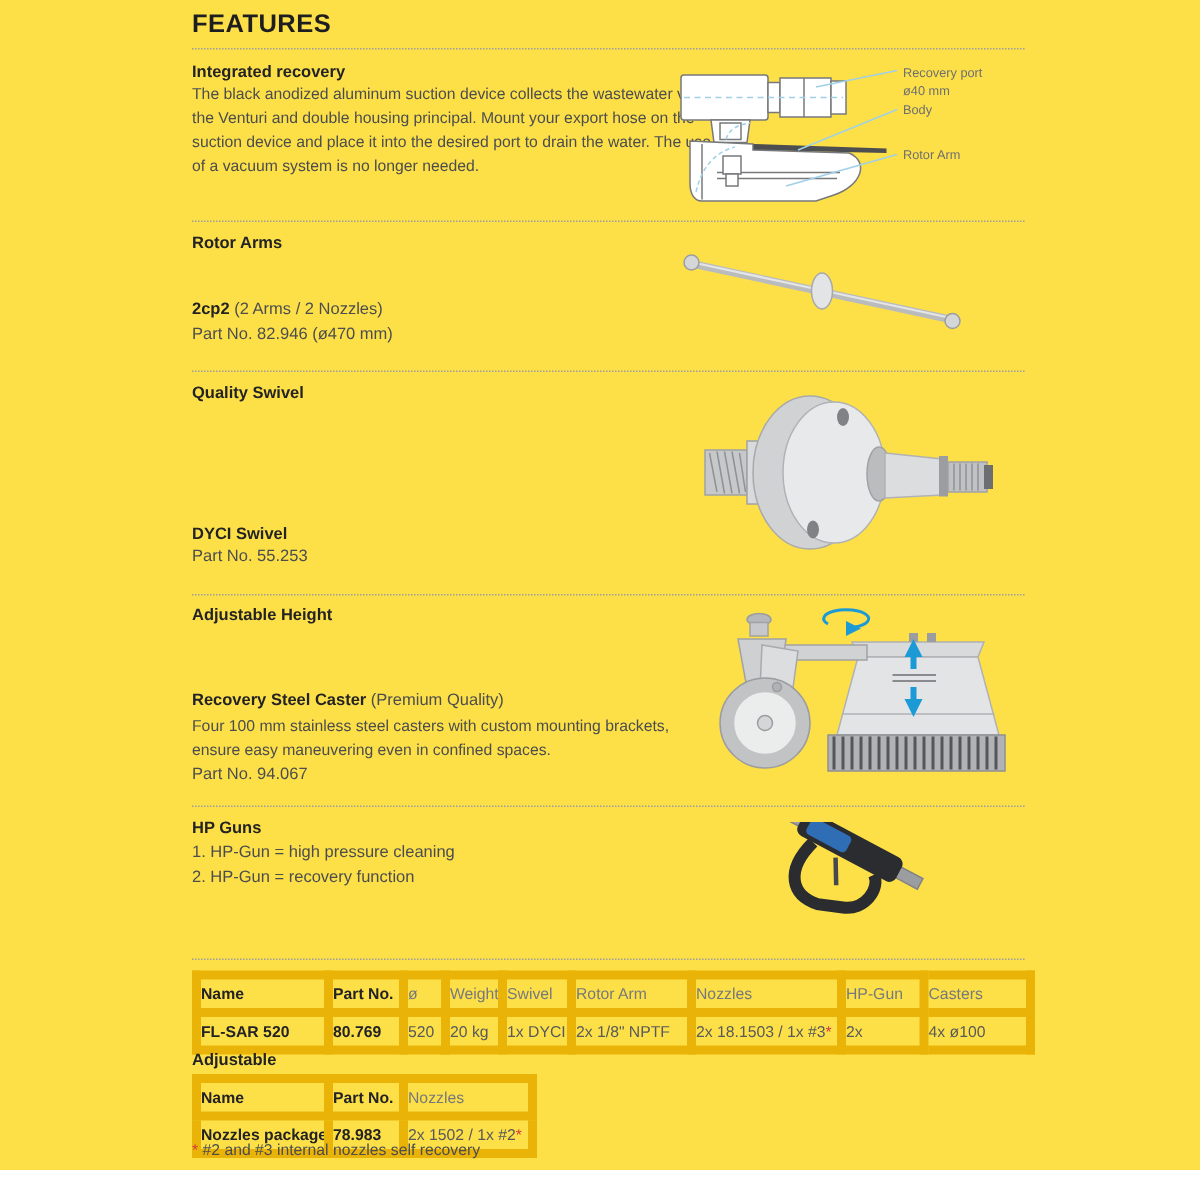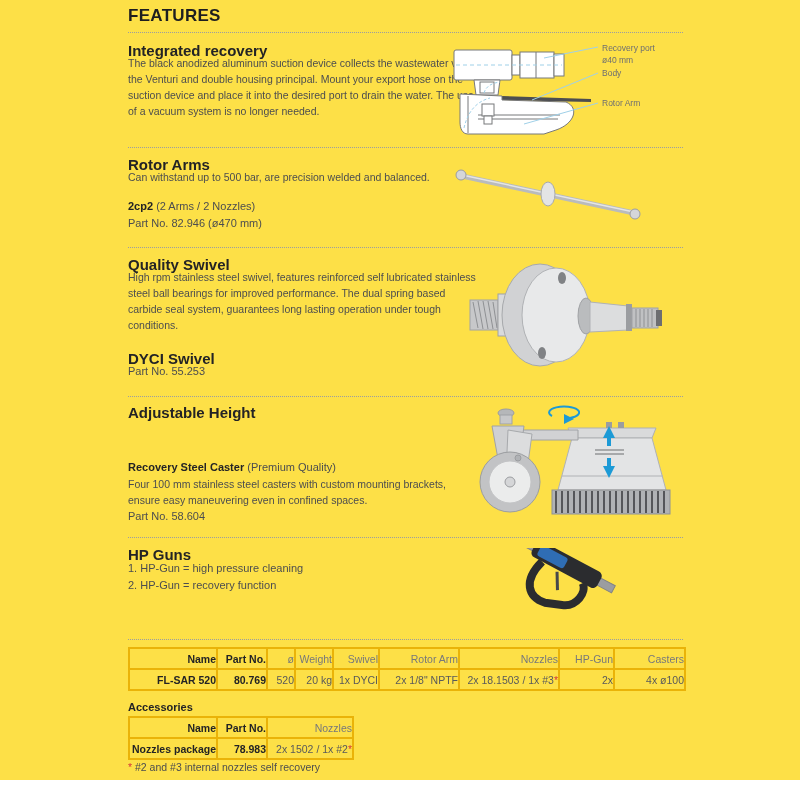--- a/index.html
+++ b/index.html
@@ -5,28 +5,28 @@
   html,body { margin:0; padding:0; background:#ffffff; }
   .page {
     position:relative; width:800px; height:780px; background:#fde047;
     font-family:"Liberation Sans", sans-serif; color:#4c4d4f; overflow:hidden;
   }
   .title {
     position:absolute; left:128px; top:6px; margin:0;
     font-size:17px; font-weight:bold; color:#1e1e20; letter-spacing:0.3px;
   }
   .rule { position:absolute; left:128px; width:555px; height:0; border-top:1px dotted #9b9da0; }
-  .sec-h { position:absolute; margin:0; font-size:15px; font-weight:bold; color:#232325; }
+  .sec-h { position:absolute; margin:0; font-size:11px; font-weight:bold; color:#232325; }
   .body-txt { position:absolute; margin:0; font-size:10.5px; line-height:16px; color:#4c4d4f; width:352px; }
   .line { position:absolute; font-size:11px; color:#4c4d4f; white-space:nowrap; }
   .line b { color:#232325; }
   .callout { position:absolute; font-size:8.5px; color:#6d6e71; white-space:nowrap; }
   .red { color:#d6373b; }
   table { position:absolute; border-collapse:collapse; font-size:10.5px; table-layout:fixed; }
-  th, td { border:2px solid #eab308; height:19px; text-align:right; padding:0 0; overflow:hidden; white-space:nowrap; }
+  th, td { border:6px solid #eab308; height:19px; text-align:left; padding:0 0; overflow:hidden; white-space:nowrap; }
   th.strong, td.strong { font-weight:bold; color:#232325; }
   th.light { font-weight:normal; color:#77787b; }
   td { color:#58595b; font-weight:normal; }
   .acc-h { position:absolute; margin:0; font-size:11px; font-weight:bold; color:#232325; }
   .footnote { position:absolute; font-size:10.5px; color:#4c4d4f; }
   svg { position:absolute; }
 </style>
 </head>
 <body>
 
@@ -71,36 +71,34 @@
     </g>
   </svg>
   <span class="callout" style="left:602px; top:43px">Recovery port</span>
   <span class="callout" style="left:602px; top:55px">ø40 mm</span>
   <span class="callout" style="left:602px; top:68px">Body</span>
   <span class="callout" style="left:602px; top:98px">Rotor Arm</span>
 
   <div class="rule" style="top:147px"></div>
 
   <h2 class="sec-h" style="left:128px; top:156px">Rotor Arms</h2>
-  <p class="body-txt" style="left:128px; top:169px">Can withstand up to 500 bar, are precision welded and balanced.</p>
   <div class="line" style="left:128px; top:200px"><b>2cp2</b><span> (2 Arms / 2 Nozzles)</span></div>
   <div class="line" style="left:128px; top:217px">Part No. 82.946 (ø470 mm)</div>
 
   <svg style="left:448px; top:160px" width="200" height="72" viewBox="0 0 200 72">
     <line x1="14" y1="16" x2="186" y2="53" stroke="#b9bbbd" stroke-width="5"></line>
     <line x1="14" y1="15" x2="186" y2="52" stroke="#e4e5e6" stroke-width="1.5"></line>
     <circle cx="13" cy="15" r="5" fill="#d5d6d8" stroke="#9b9da0"></circle>
     <circle cx="187" cy="54" r="5" fill="#d5d6d8" stroke="#9b9da0"></circle>
     <ellipse cx="100" cy="34" rx="7" ry="12" fill="#e3e4e5" stroke="#a7a9ac"></ellipse>
   </svg>
 
   <div class="rule" style="top:247px"></div>
 
   <h2 class="sec-h" style="left:128px; top:256px">Quality Swivel</h2>
-  <p class="body-txt" style="left:128px; top:269px; width:348px">High rpm stainless steel swivel, features reinforced self lubricated stainless steel ball bearings for improved performance. The dual spring based carbide seal system, guarantees long lasting operation under tough conditions.</p>
   <h2 class="sec-h" style="left:128px; top:350px">DYCI Swivel</h2>
   <div class="line" style="left:128px; top:365px">Part No. 55.253</div>
 
   <svg style="left:440px; top:252px" width="235" height="135" viewBox="0 0 235 135">
     <rect x="30" y="48" width="28" height="30" fill="#c7c8ca" stroke="#a0a2a5"></rect>
     <g stroke="#8f9194" stroke-width="1">
       <line x1="33" y1="50" x2="38" y2="76"></line>
         <line x1="38" y1="49" x2="43" y2="77"></line>
       <line x1="43" y1="49" x2="48" y2="77"></line>
         <line x1="48" y1="49" x2="53" y2="77"></line>
@@ -124,21 +122,21 @@
         <line x1="212" y1="57" x2="212" y2="75"></line>
     </g>
     <rect x="216" y="58" width="6" height="16" fill="#6d6e71"></rect>
   </svg>
 
   <div class="rule" style="top:396px"></div>
 
   <h2 class="sec-h" style="left:128px; top:404px">Adjustable Height</h2>
   <div class="line" style="left:128px; top:461px"><b>Recovery Steel Caster</b><span> (Premium Quality)</span></div>
   <p class="body-txt" style="left:128px; top:476px">Four 100 mm stainless steel casters with custom mounting brackets, ensure easy maneuvering even in confined spaces.</p>
-  <div class="line" style="left:128px; top:510px">Part No.  58.604</div>
+  <div class="line" style="left:128px; top:510px">Part No.  94.067</div>
 
   <svg style="left:448px; top:398px" width="245" height="135" viewBox="0 0 245 135">
     <path d="M120,30 L208,30 L204,40 L124,40 Z" fill="#d9dadb" stroke="#aeb0b3"></path>
     <rect x="158" y="24" width="6" height="6" fill="#9b9da0"></rect>
     <rect x="170" y="24" width="6" height="6" fill="#9b9da0"></rect>
     <path d="M124,40 L204,40 L218,92 L110,92 Z" fill="#e3e4e5" stroke="#b0b2b5"></path>
     <line x1="114" y1="78" x2="215" y2="78" stroke="#b0b2b5"></line>
     <rect x="104" y="92" width="118" height="24" fill="#b0b2b5" stroke="#8f9194"></rect>
     <g stroke="#55565a" stroke-width="2">
       <line x1="108" y1="93" x2="108" y2="115"></line>
@@ -234,21 +232,21 @@
       <td>20 kg</td>
       <td>1x DYCI</td>
       <td>2x 1/8" NPTF</td>
       <td><span>2x 18.1503 / 1x #3</span><span class="red">*</span></td>
       <td>2x</td>
       <td>4x ø100</td>
     </tr>
   </tbody>
     </table>
 
-  <h2 class="acc-h" style="left:128px; top:701px">Accessories</h2>
+  <h2 class="acc-h" style="left:128px; top:701px">Adjustable</h2>
   <table style="left:128px; top:716px; width:224px">
     <colgroup>
         <col style="width:88px">
         <col style="width:50px">
         <col style="width:86px">
       </colgroup>
     <tbody>
         <tr>
       <th class="strong">Name</th>
       <th class="strong">Part No.</th>

